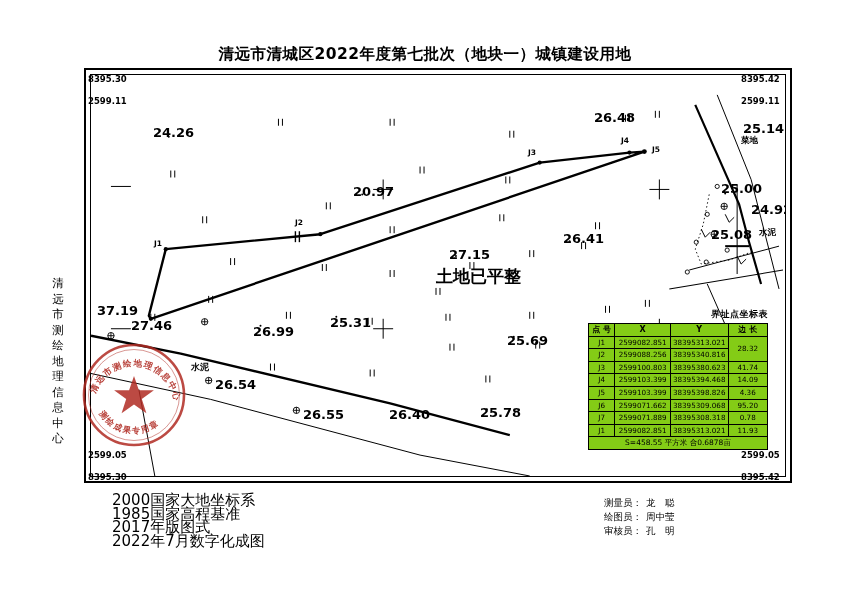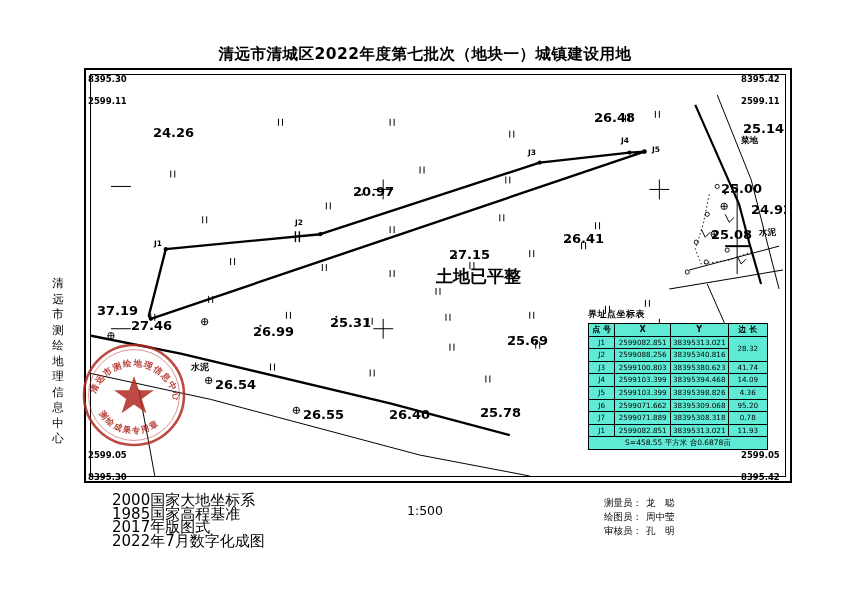--- a/index.html
+++ b/index.html
@@ -60,25 +60,25 @@
   .stamp{
     position:absolute;left:78px;top:340px;width:112px;height:110px;
     pointer-events:none;
   }
 
   
   .coord-table-wrap{
     position:absolute;left:588px;top:308px;width:180px;
   }
   .coord-title{
-    text-align:left;font-size:9px;font-weight:bold;margin-bottom:2px;
+    text-align:right;font-size:9px;font-weight:bold;margin-bottom:2px;
     letter-spacing:.5px;
   }
   table.coord{
-    border-collapse:collapse;width:180px;background:#5eead4;
+    border-collapse:collapse;width:180px;background:#84cc16;
     font-size:7.2px;
   }
   table.coord th,table.coord td{
     border:1px solid #000;
     text-align:center;
     padding:0;
     height:11.6px;
     line-height:11.6px;
     font-weight:normal;
     white-space:nowrap;
@@ -506,21 +506,20 @@
     </table>
   </div>
 
   <div class="footer-left">
     <div>2000国家大地坐标系</div>
     <div>1985国家高程基准</div>
     <div>2017年版图式</div>
     <div>2022年7月数字化成图</div>
   </div>
 
-  <div class="footer-scale">1:500</div>
 
   <div class="footer-right">
     <div class="row">
       <span class="lbl">测量员：</span><span class="val">龙　聪</span>
     </div>
     <div class="row">
       <span class="lbl">绘图员：</span><span class="val">周中莹</span>
     </div>
     <div class="row">
       <span class="lbl">审核员：</span><span class="val">孔　明</span>

